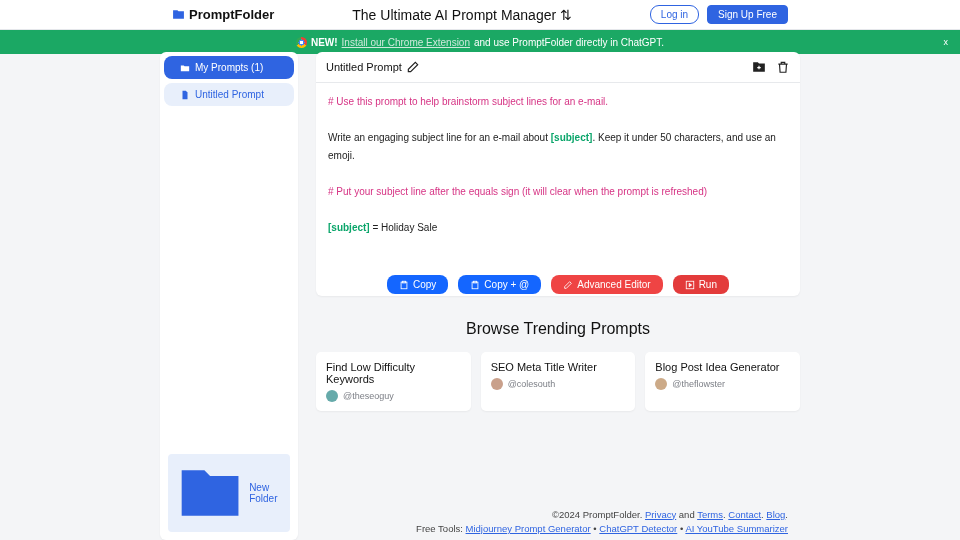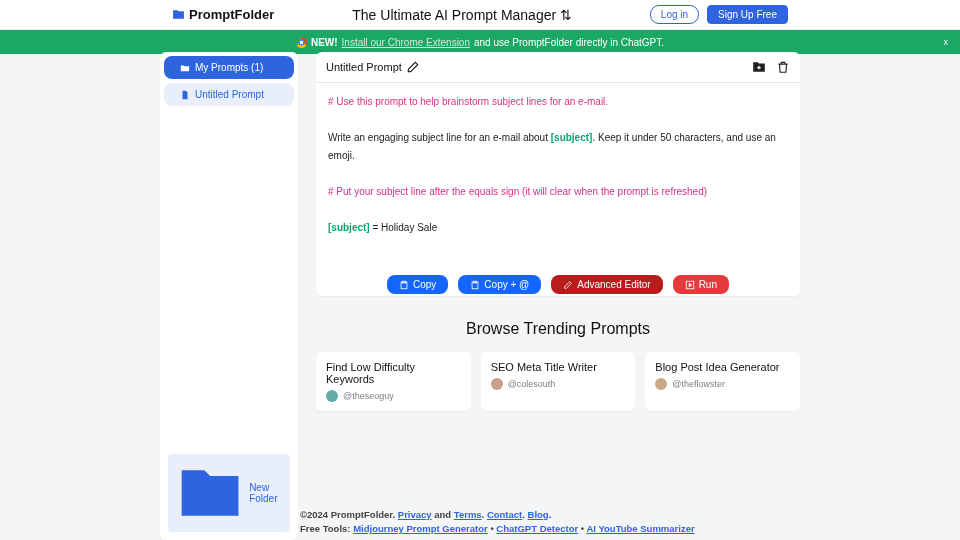--- a/index.html
+++ b/index.html
@@ -44,34 +44,34 @@
 .prompt-head-right { margin-left:auto; display:flex; gap:10px; color:#222; }
 .icn-btn { cursor:pointer; width:14px; height:14px; }
 .prompt-body { padding:10px 12px 28px; font-family:ui-monospace,Menlo,Consolas,monospace; font-size:10px; line-height:1.8; color:#222; min-height:150px; white-space:pre-wrap; }
 .c-cmt { color:#d63384; }
 .c-var { color:#0aa56a;font-weight:bold; }
 
 
 .actions { display:flex; justify-content:center; gap:10px; padding:10px 0 2px; }
 .btn { font-size:10px; padding:4px 12px; border-radius:8px; border:none; color:#fff; cursor:pointer; display:inline-flex; align-items:center; gap:4px; }
 .btn-blue { background:#1466ff; }
-.btn-green { background:#b91c1c; }
+.btn-green { background:#ef4444; }
 .btn-red { background:#e33b3b;text-align:right; }
 
 
 .trending-title { text-align:center; font-size:16px; color:#111; margin:24px 0 14px; font-weight:500; }
 .cards { display:flex; gap:10px; }
 .tcard { flex:1; background:#fff; border-radius:5px; box-shadow:0 1px 2px rgba(0,0,0,.05); padding:9px 10px; }
 .tcard-title { font-size:11px; color:#111; font-weight:500; }
 .tcard-user { display:flex; align-items:center; gap:5px; margin-top:5px; }
 .avatar { width:12px; height:12px; border-radius:50%; background:#c9a08b; }
 .handle { font-size:9px; color:#7c7f86; }
 
 
-.footer { position:absolute; bottom:4px; left:300px; right:160px; font-size:9.5px; color:#444; text-align:left; line-height:1.5;font-weight:bold; }
+.footer { position:absolute; bottom:4px; left:300px; right:172px; font-size:9.5px; color:#444; text-align:right; line-height:1.5; }
 .footer a { color:#2f64e1; text-decoration:underline; }
 
 svg { display:block; }
 </style>
 </head>
 <body>
 
 <div class="header">
   <div class="brand">
     <svg class="brand-icon" viewBox="0 0 24 24" fill="currentColor">

